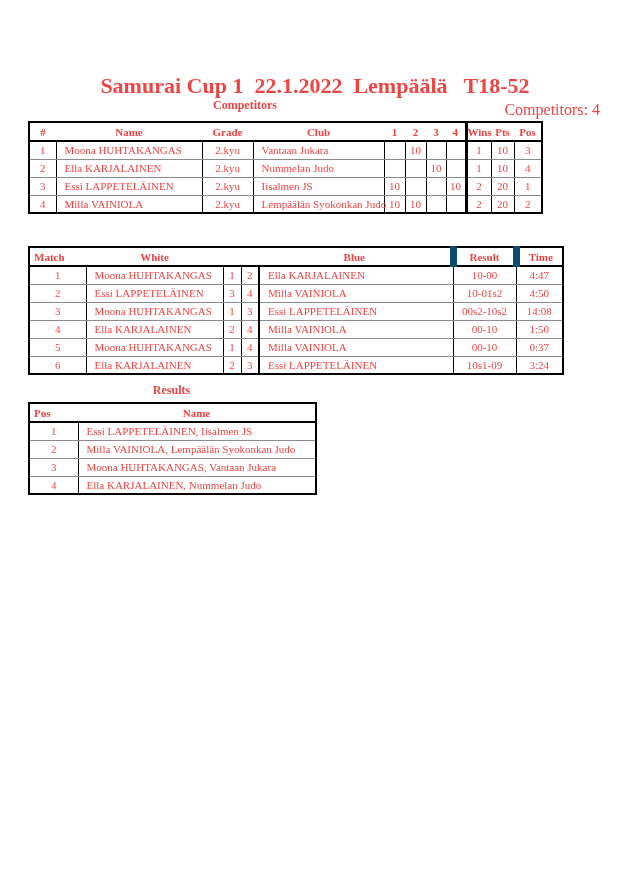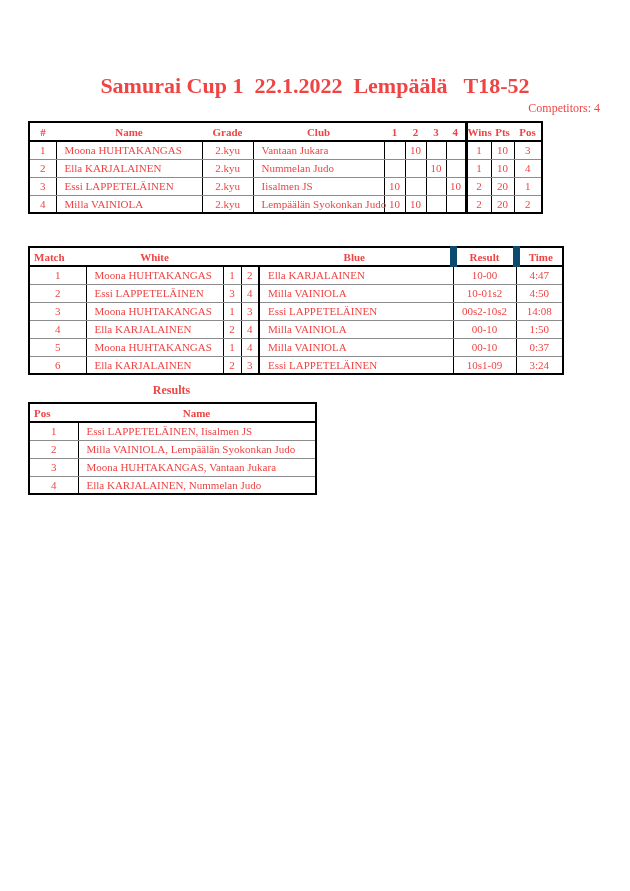--- a/index.html
+++ b/index.html
@@ -13,21 +13,21 @@
     font-size:22px; font-weight:bold; white-space:pre; letter-spacing:0;
   }
   .sec-label {
     position:absolute; font-size:12px; font-weight:bold; text-align:center;
   }
   .comp-label    { top:66px;  left:28px; width:434px; }
   .matches-label { top:196px; left:28px; width:497px; }
   .results-label { top:351px; left:28px; width:287px; }
   .comp-count {
     position:absolute; top:69px; left:430px; width:170px; text-align:right;
-    font-size:12px; font-weight:normal;
+    font-size:16px; font-weight:normal;
   }
   table {
     position:absolute; border-collapse:collapse; table-layout:fixed;
     font-size:11px; background:#fff;
     border:2px solid #000;
   }
   .t-competitors { top:89px;  left:28px; width:513px; }
   .t-matches     { top:214px; left:28px; width:534px;border-radius:6px; }
   .t-results     { top:370px; left:28px; width:287px; }
   thead tr { height:19px; }
@@ -48,20 +48,21 @@
   .sep-thick { border-left:3px solid #000 !important; }
   td.sep-med { border-left:2px solid #000; }
   .ovf { white-space:nowrap; overflow:visible; }
 </style>
 </head>
 <body>
 
 <div class="page">
 
   <div class="title">Samurai Cup 1  22.1.2022  Lempäälä   T18-52</div>
+  <div class="sec-label comp-label">Competitors</div>
   <div class="comp-count">Competitors: 4</div>
 
   <table class="t-competitors">
     <colgroup>
       <col style="width:27px">
         <col style="width:146px">
         <col style="width:51px">
         <col style="width:131px">
       <col style="width:21px">
         <col style="width:21px">

